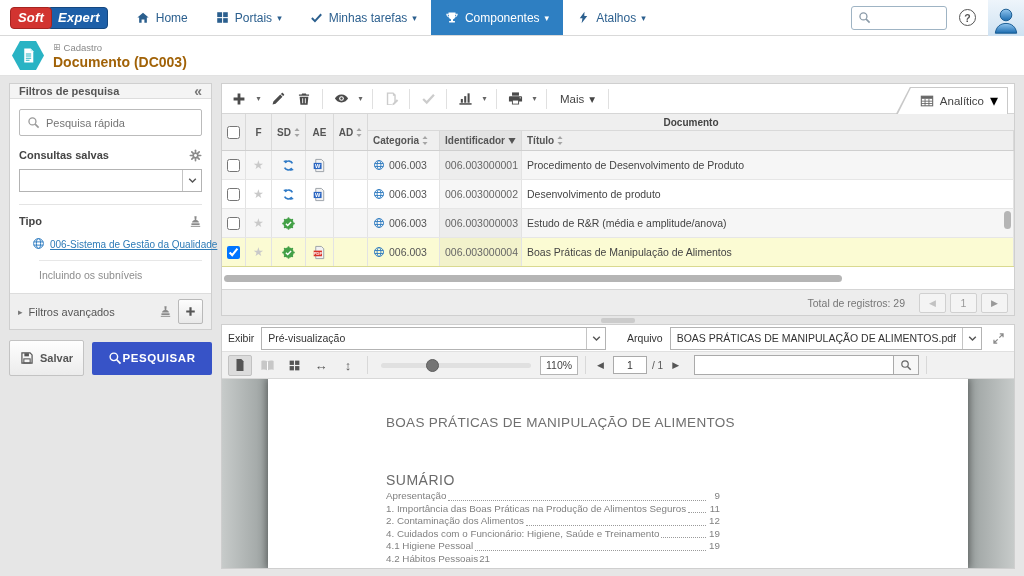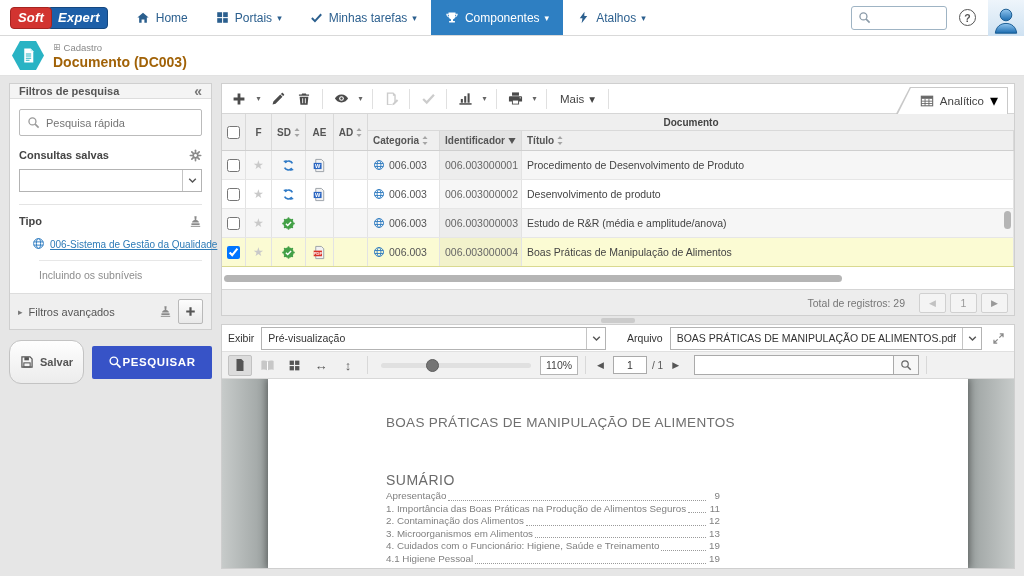--- a/index.html
+++ b/index.html
@@ -67,21 +67,21 @@
   .type-link a { font-size:10px; color:#2e7bb7; text-decoration:underline; white-space:nowrap; }
   .subnote { font-size:10.5px; color:#8d8d8d; padding:8px 0 12px; border-top:1px solid #e7e7e7;margin-left:20px; }
   .adv { background:#efefef; border-top:1px solid #ddd; height:36px; display:flex;
     align-items:center; padding:0 8px; gap:6px; }
   .adv .arr { color:#777; font-size:9px; }
   .adv .lbl { font-size:11px; color:#555; flex:1; cursor:pointer; }
   .adv .plusbtn { width:25px; height:25px; border:1px solid #b9b9b9; border-radius:2px;
     background:linear-gradient(180deg,#fdfdfd,#e9e9e9); display:flex; align-items:center;
     justify-content:center; color:#555; cursor:pointer; }
   .side-actions { display:flex; gap:8px; margin-top:10px; align-items:center; }
-  .btn-save { height:44px; padding:16px 10px; border:1px solid #c3c3c3; border-radius:12px;
+  .btn-save { height:36px; padding:16px 10px; border:1px solid #c3c3c3; border-radius:2px;
     background:linear-gradient(180deg,#fefefe,#ececec); display:flex; align-items:center;
     gap:6px; font-size:11px; font-weight:bold; color:#555; cursor:pointer; }
   .btn-pesq { flex:1; height:33px; border:0; border-radius:2px; background:#3753c7;
     color:#fff; font-size:11.5px; font-weight:bold; letter-spacing:.6px; display:flex;
     align-items:center; justify-content:center; cursor:pointer; }
 
   
   .main-col { flex:1; display:flex; flex-direction:column; min-width:0; }
   .grid-panel { position:relative; }
 
@@ -875,25 +875,20 @@
                   <span class="tlabel">1. Importância das Boas Práticas na Produção de Alimentos Seguros</span>
                   <span class="dots"></span>
                   <span class="tpage">11</span>
                 </div>
               <div class="toc-row">
                   <span class="tlabel">2. Contaminação dos Alimentos</span>
                   <span class="dots"></span>
                   <span class="tpage">12</span>
                 </div>
               <div class="toc-row">
-                  <span class="tlabel">3. Microorganismos em Alimentos</span>
-                  <span class="dots"></span>
-                  <span class="tpage">13</span>
-                </div>
-              <div class="toc-row">
                   <span class="tlabel">4. Cuidados com o Funcionário: Higiene, Saúde e Treinamento</span>
                   <span class="dots"></span>
                   <span class="tpage">19</span>
                 </div>
               <div class="toc-row">
                   <span class="tlabel">4.1 Higiene Pessoal</span>
                   <span class="dots"></span>
                   <span class="tpage">19</span>
                 </div>
               <div class="toc-row">

